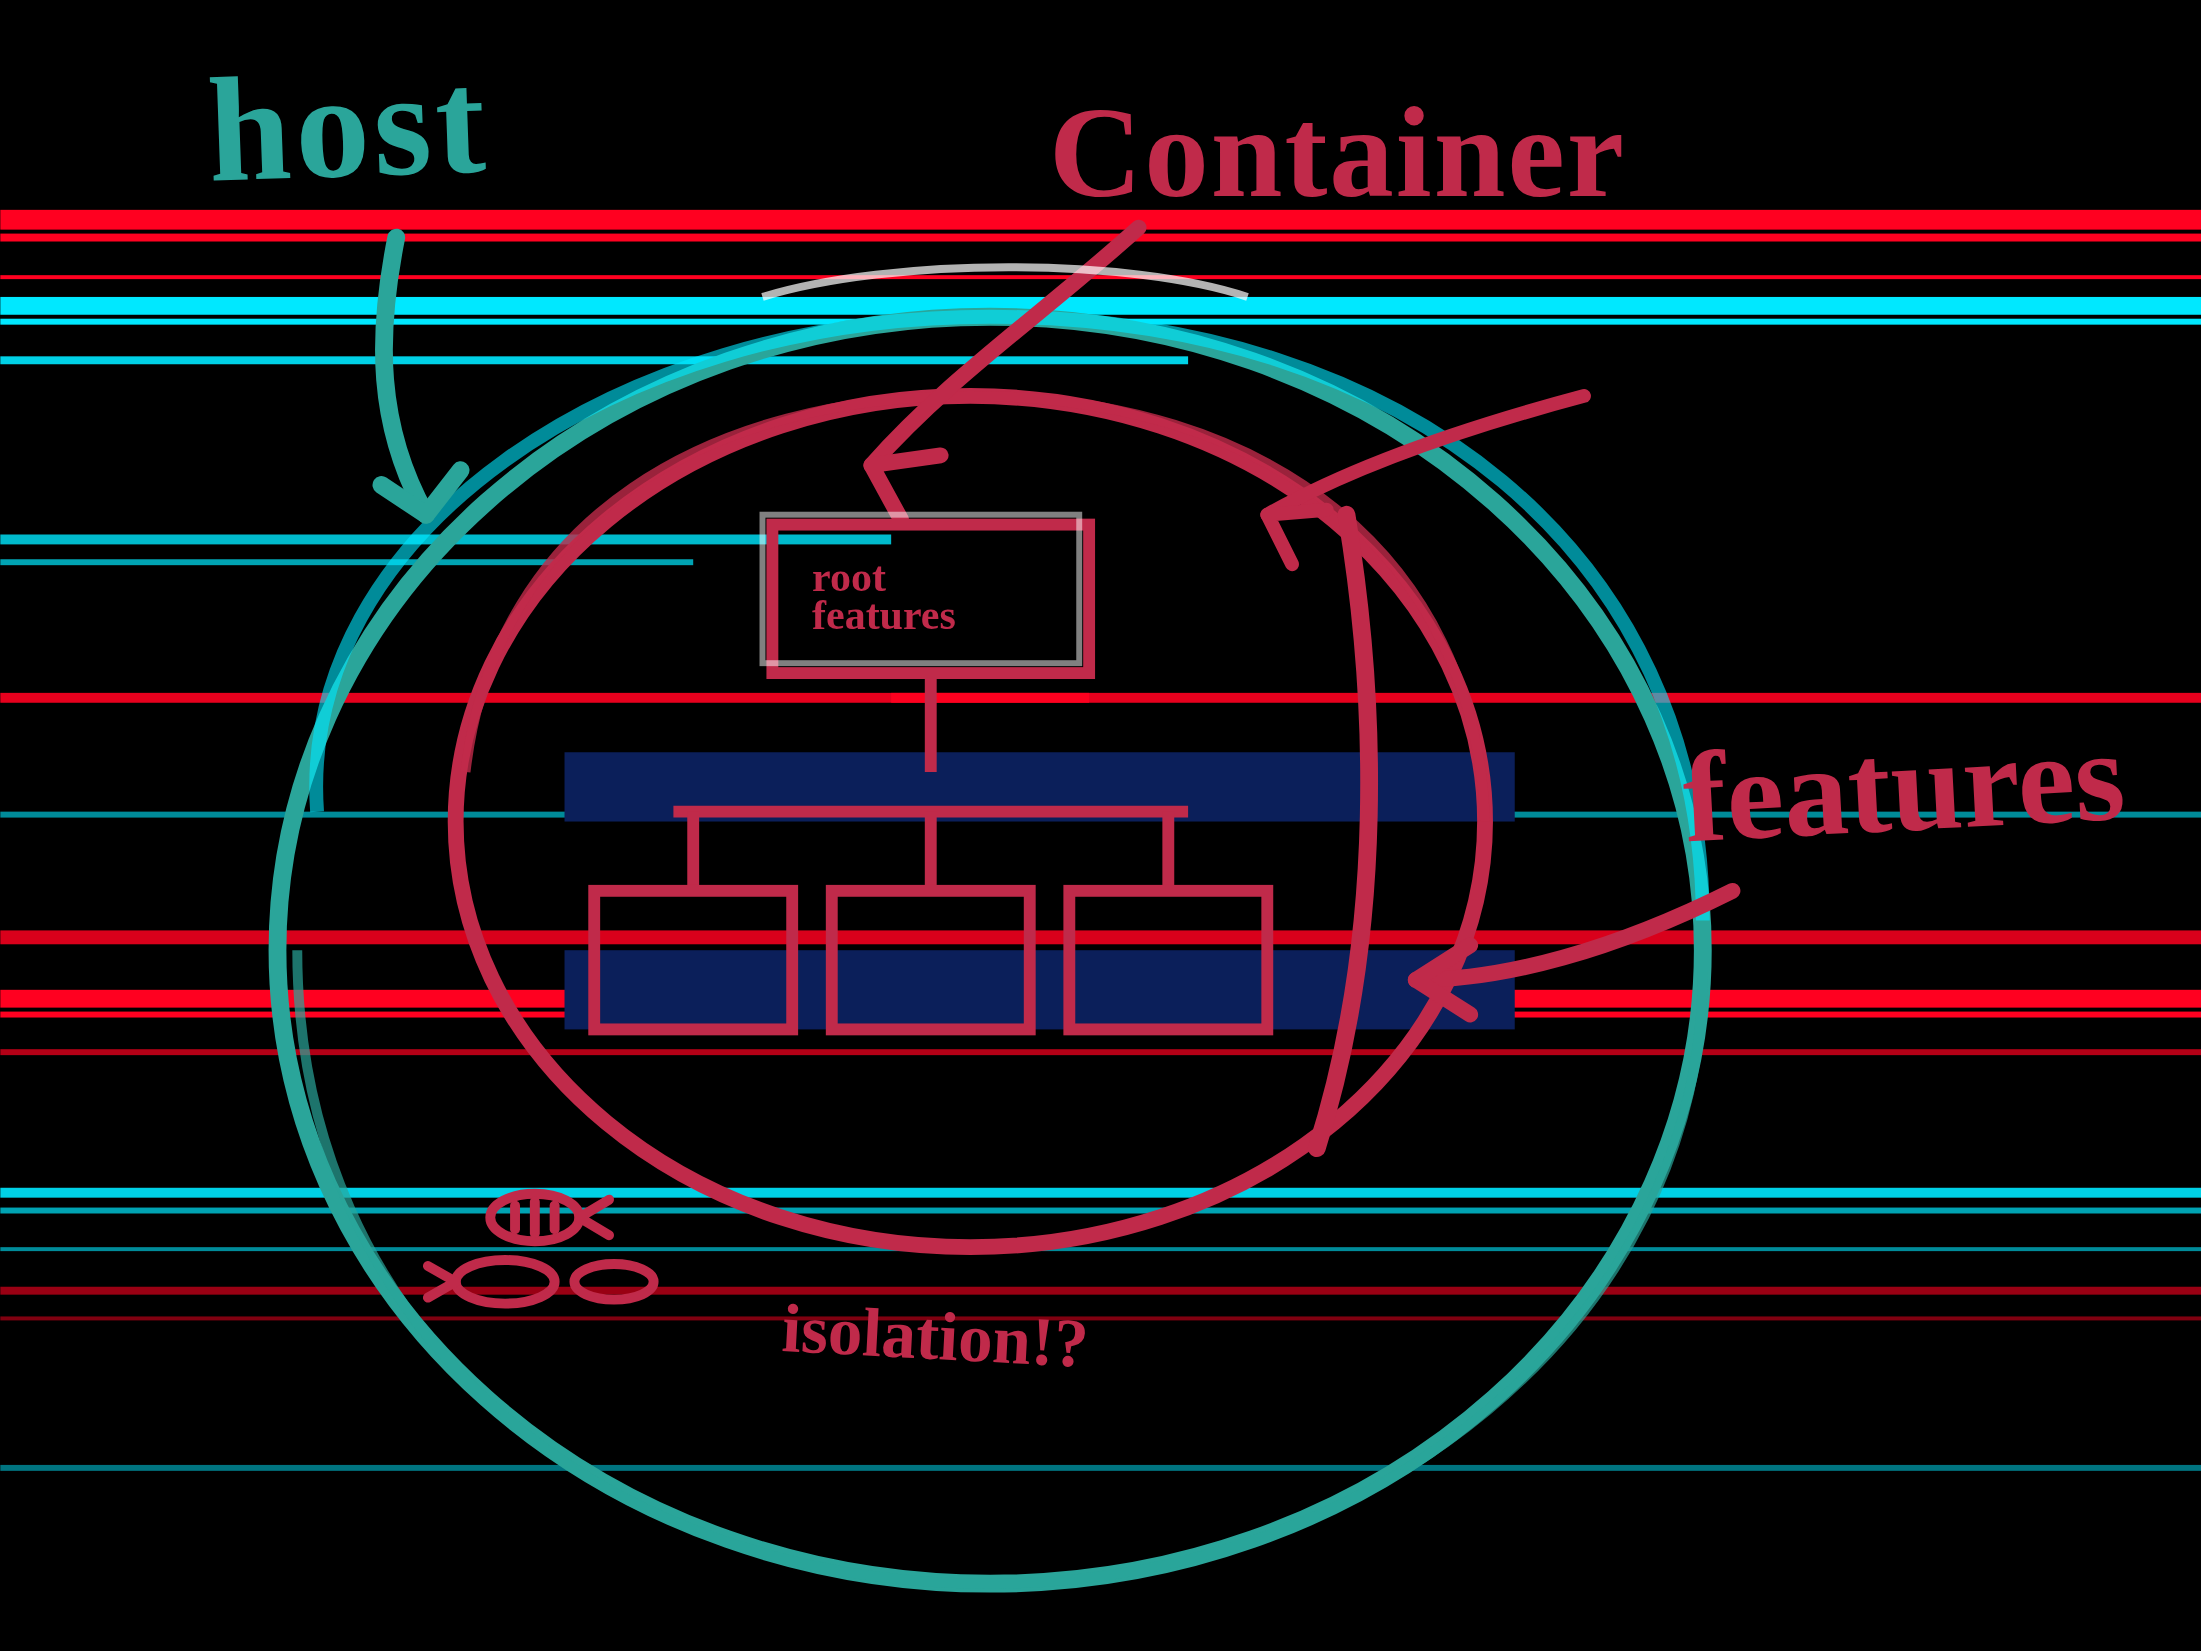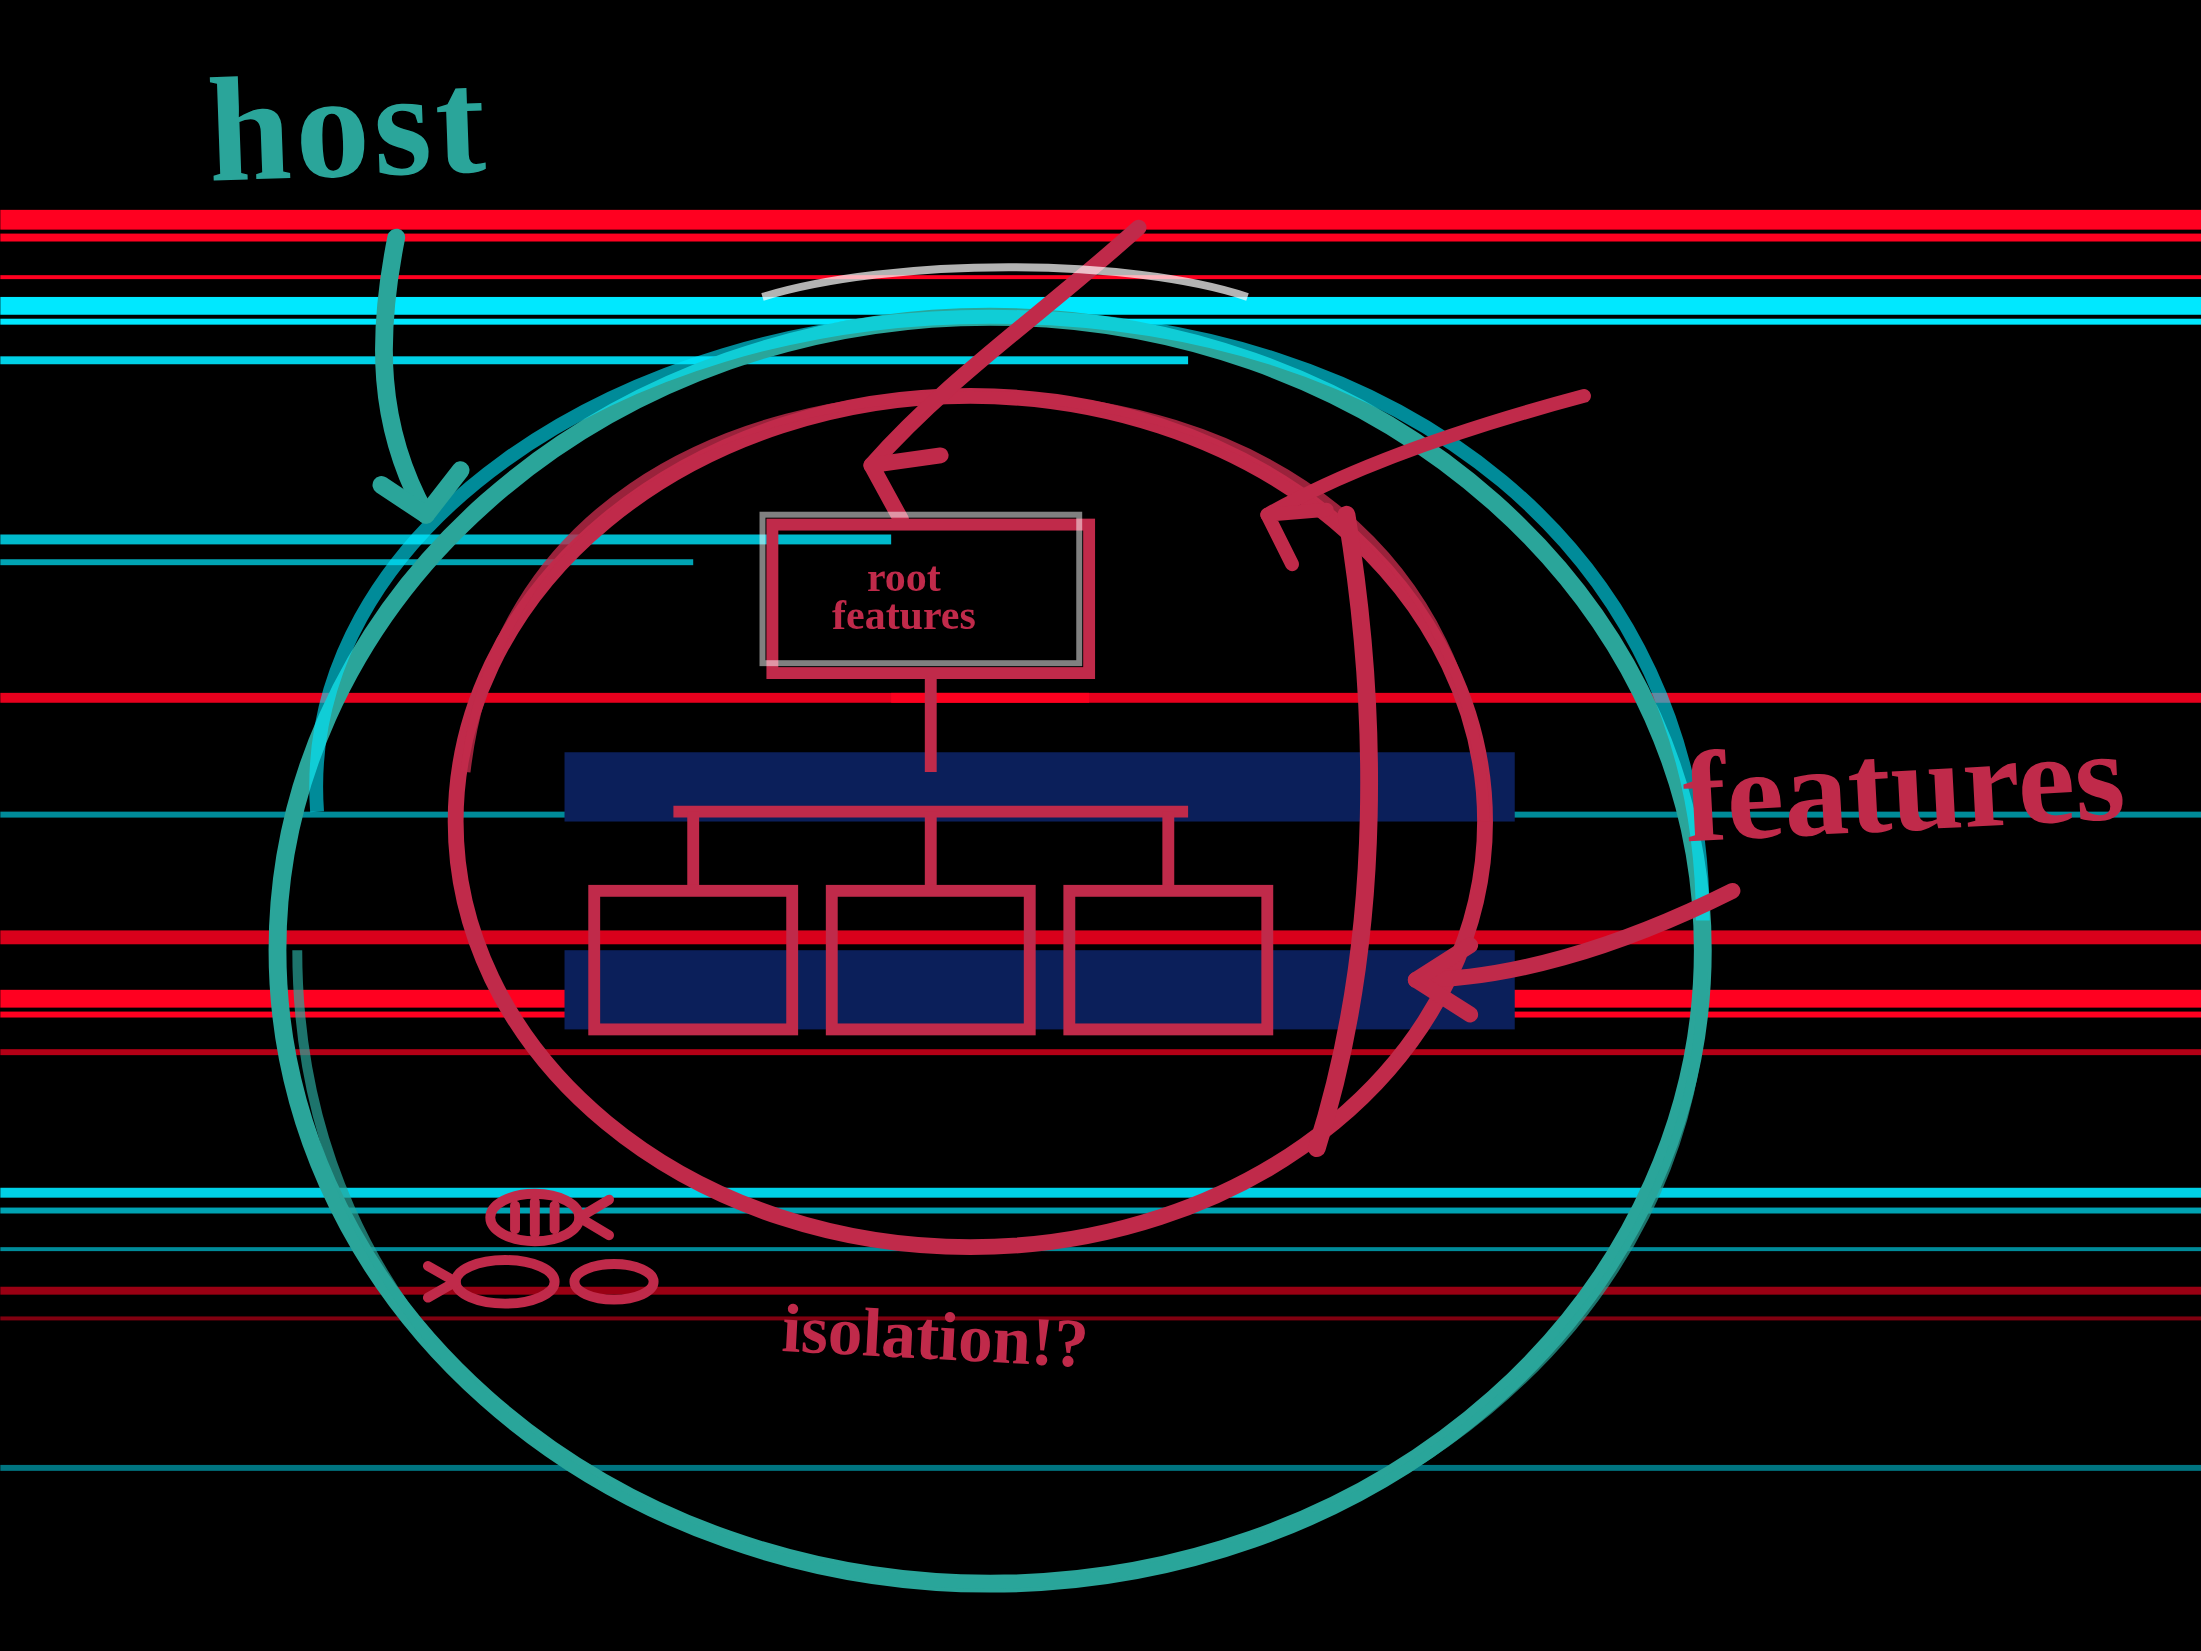--- a/index.html
+++ b/index.html
@@ -42,22 +42,21 @@
   }
   .isolation-label {
     top: 1297px; left: 782px;
     font-size: 69px;
     transform: rotate(3deg);
   }
   .rootprocess-label {
     top: 559px; left: 812px;
     font-size: 42px;
     line-height: 0.9;
-    text-align: center;
-    margin-left: 20px;
+    text-align: left;
   }
 </style>
 </head>
 <body>
 
 <div class="canvas">
 
 <svg width="2202" height="1651" viewBox="0 0 2224 1668">
 
   <rect x="0" y="212" width="2224" height="20" fill="#ff0020"></rect>
@@ -133,20 +132,21 @@
     <ellipse cx="510" cy="1295" rx="50" ry="22"></ellipse>
     <path d="M 460 1295 l -28 -16 M 460 1295 l -28 16"></path>
     <ellipse cx="620" cy="1295" rx="40" ry="18"></ellipse>
   </g>
 
   <path d="M 770 300 C 900 260, 1140 260, 1260 300" fill="none" stroke="#fff" stroke-width="8" opacity="0.7"></path>
   <rect x="770" y="520" width="320" height="150" fill="none" stroke="#fff" stroke-width="6" opacity="0.5"></rect>
 </svg>
 
 <div class="label teal host-label">host</div>
+<div class="label red container-label">Container</div>
 <div class="label red features-label">features</div>
 <div class="label red isolation-label">isolation!?</div>
 <div class="label red rootprocess-label">
   <span>root</span><br>
   <span>features</span>
 </div>
 
 </div>
 
 

